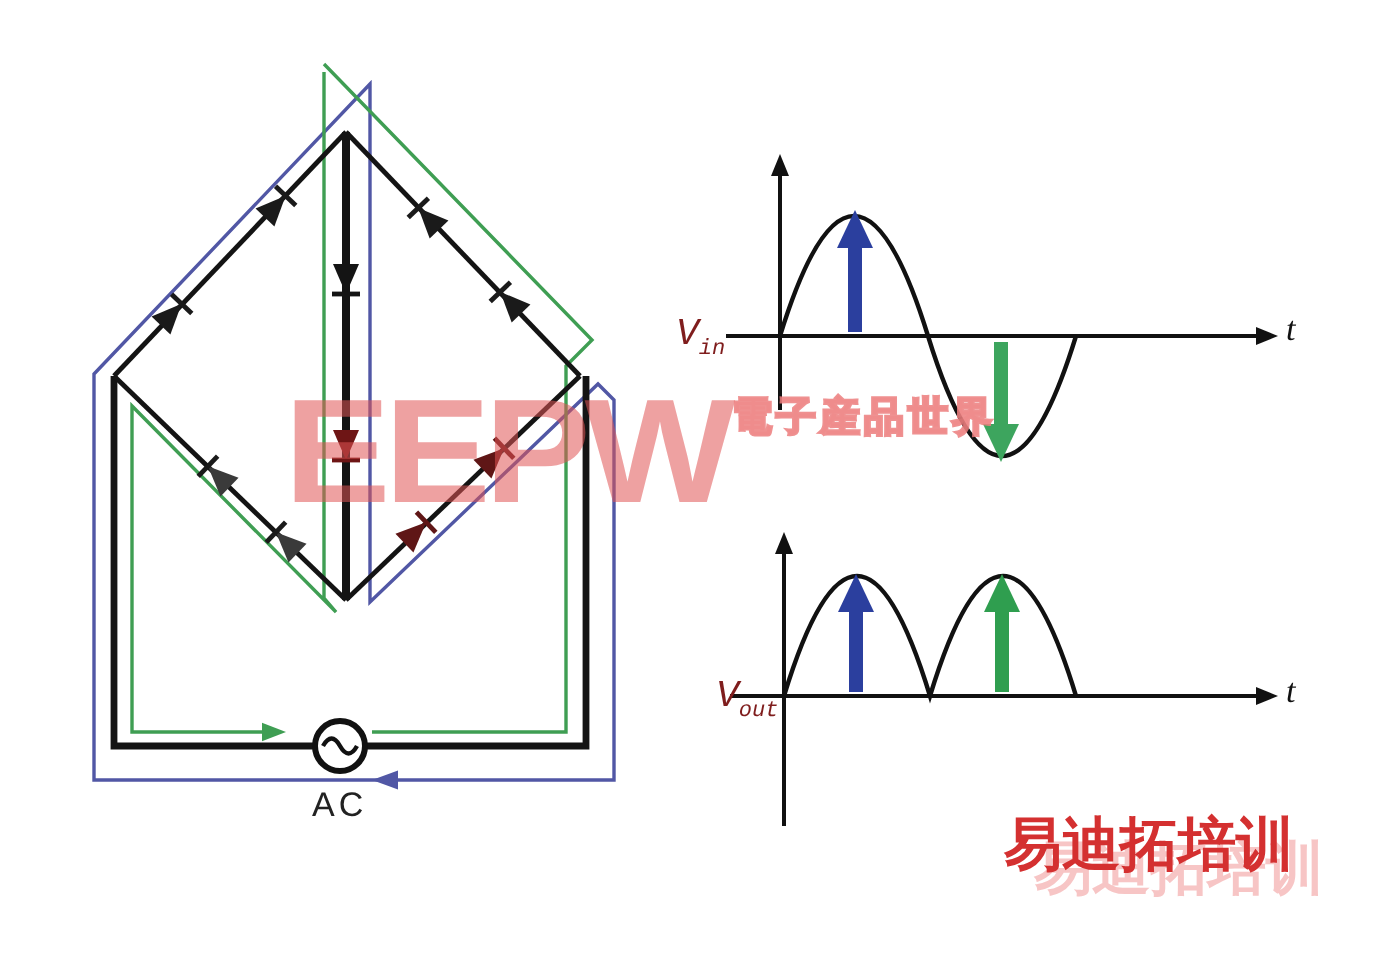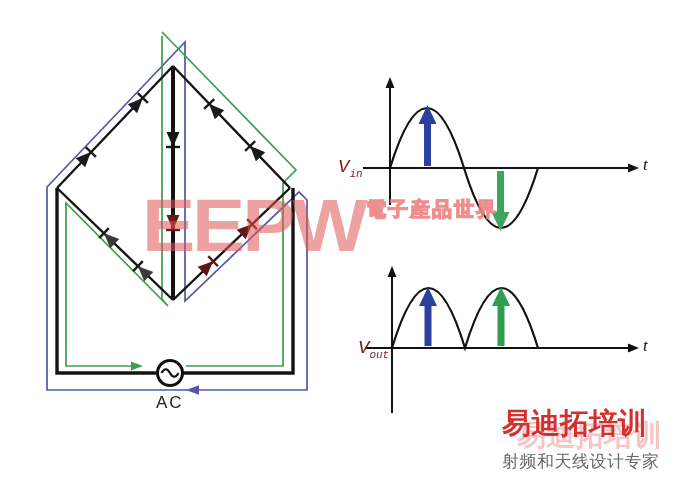--- a/index.html
+++ b/index.html
@@ -167,15 +167,14 @@
 
   <div class="lbl-v lbl-vout"><span>V</span><sub>out</sub></div>
   <div class="lbl-t lbl-t-out">t</div>
 
   <div class="lbl-ac">AC</div>
 
   <div class="wm-eepw">EEPW</div>
   <div class="wm-cn-name">電子産品世界</div>
   <div class="wm-training-back">易迪拓培训</div>
   <div class="wm-training">易迪拓培训</div>
-  <div class="wm-tagline">射频和天线设计专家</div>
 
 </div>
 
 </body></html>

